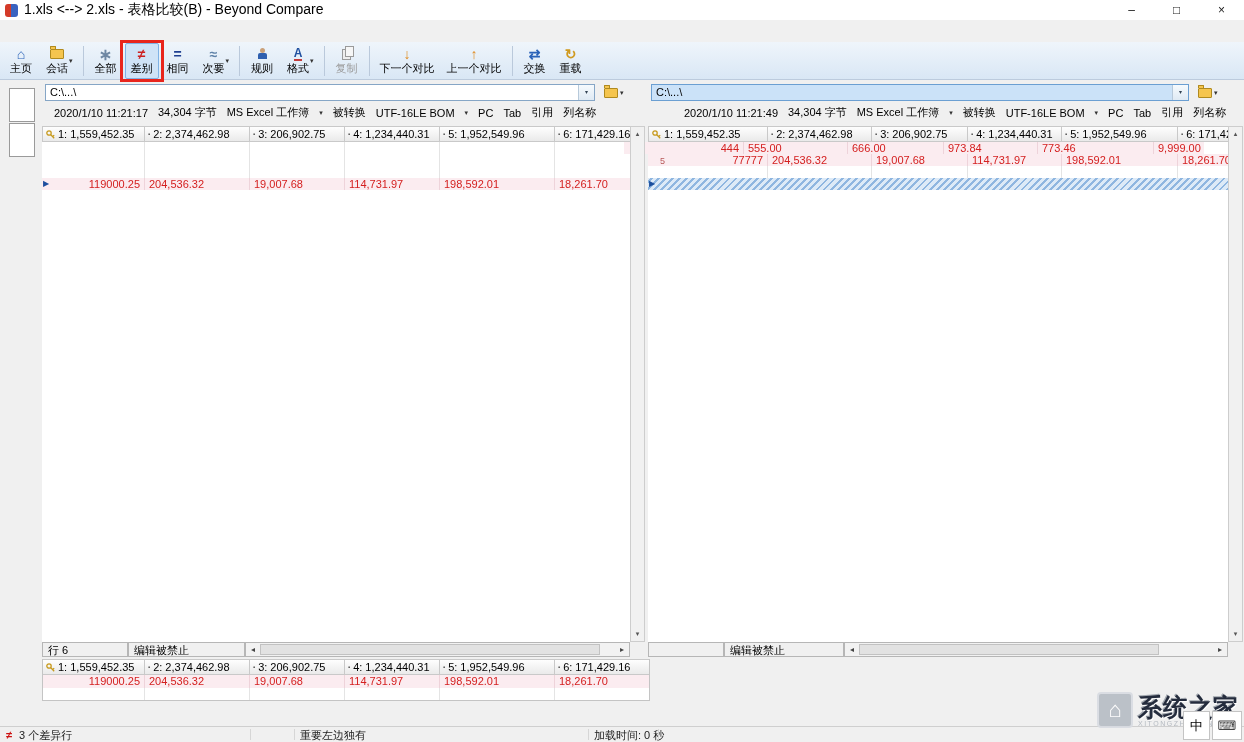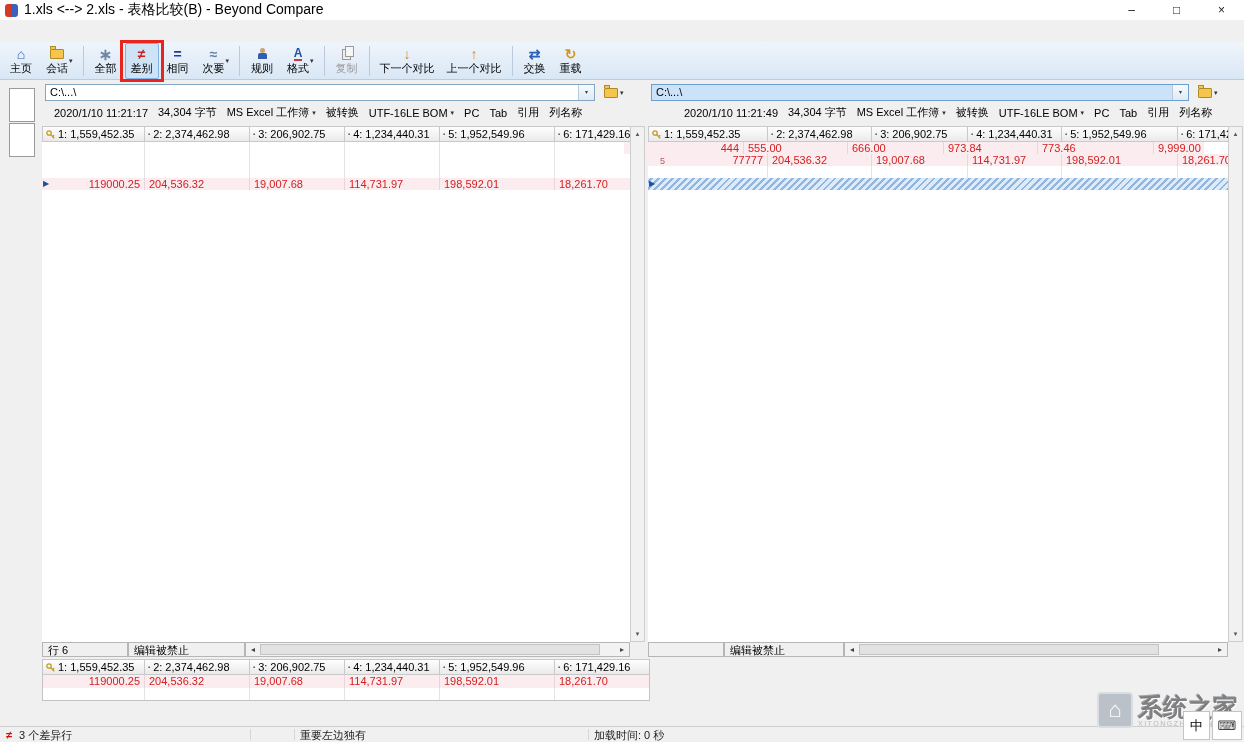--- a/index.html
+++ b/index.html
@@ -38,21 +38,21 @@
   
   .thumb{position:absolute;left:9px;width:26px;height:34px;background:#fff;border:1px solid #9a9a9a;box-sizing:border-box}
   
   .combo{position:absolute;top:84px;height:17px;box-sizing:border-box;border:1px solid #86a6c6;background:#fff;display:flex;font-size:11px;line-height:15px}
   .combo.sel{background:#cbe2f8;border-color:#6b9fd2}
   .combo .txt{flex:1;padding-left:4px;overflow:hidden;white-space:nowrap}
   .combo .ca{flex:none;width:15px;border-left:1px solid #b7c9da;background:linear-gradient(#f6fafd,#dfeaf4);display:flex;align-items:center;justify-content:center;font-size:6px;color:#334455}
   .browse{position:absolute;top:84px;height:17px;display:flex;align-items:center;gap:2px;padding:0 4px}
   
   .inf{position:absolute;top:105px;height:15px;display:flex;align-items:center;gap:10px;font-size:11px;white-space:nowrap;overflow:hidden}
-  .infdd{display:flex;align-items:center;gap:3px}
+  .infdd{display:flex;align-items:center;gap:10px}
   
   .panebg{position:absolute;background:#fff}
   
   .hrow{position:absolute;top:126px;height:16px;display:flex;overflow:hidden}
   .hc{flex:none;box-sizing:border-box;display:flex;align-items:center;gap:3px;padding-left:3px;border-top:1px solid #c9c9c9;border-bottom:1px solid #c9c9c9;border-right:1px solid #c9c9c9;background:linear-gradient(#fefefe,#eaeaea);font-size:11px;white-space:nowrap;overflow:hidden}
   .hc:first-child{border-left:1px solid #c9c9c9}
   .bul{font-size:6px;color:#555;line-height:6px}
   .key{flex:none}
   
   .row{position:absolute;display:flex;height:12px;overflow:hidden;font-size:11px;line-height:12px;white-space:nowrap}
@@ -74,21 +74,21 @@
   .sthumb{position:absolute;top:1px;height:11px;background:#e2e2e2;border:1px solid #c2c2c2;box-sizing:border-box}
   .bframe{position:absolute;left:42px;top:659px;width:608px;height:42px;border-right:1px solid #c4c4c4;border-bottom:1px solid #c4c4c4;border-left:1px solid #c4c4c4;box-sizing:border-box;pointer-events:none}
   
   .sb{position:absolute;left:0;top:726px;width:1244px;height:16px;background:#f0f0f0;border-top:1px solid #cfcfcf;box-sizing:border-box}
   .st{position:absolute;top:1px;font-size:11px;line-height:14px;color:#222;white-space:nowrap}
   .sdiff{position:absolute;top:1px;left:6px;color:#cc1111;font-weight:bold;font-size:11px;line-height:14px}
   .sbsep{position:absolute;top:2px;width:1px;height:11px;background:#d6d6d6}
   
   .wm{position:absolute;right:6px;top:692px;display:flex;align-items:center;gap:5px;opacity:.9;z-index:50}
   .wmlogo{width:36px;height:36px;background:#b6bcc4;color:#fff;font-size:22px;display:flex;align-items:center;justify-content:center;border-radius:4px;border:2px solid #d8dce2;box-sizing:border-box}
-  .wmbig{font-size:25px;font-weight:bold;color:#737373;text-shadow:1px 1px 0 #fff,-1px -1px 0 #9aa0a8;line-height:26px}
+  .wmbig{font-size:25px;font-weight:bold;color:#0f172a;text-shadow:1px 1px 0 #fff,-1px -1px 0 #9aa0a8;line-height:26px}
   .wmsmall{font-size:7px;color:#aeb4bc;letter-spacing:1.5px}
   .ime{position:absolute;top:711px;height:29px;background:#fff;border:1px solid #c4c4c4;display:flex;align-items:center;justify-content:center;box-sizing:border-box;z-index:60;font-size:13px}
 </style>
 </head>
 <body>
 
 <div id="app">
 
   <div class="titlebar">
     <span class="appic"></span>

